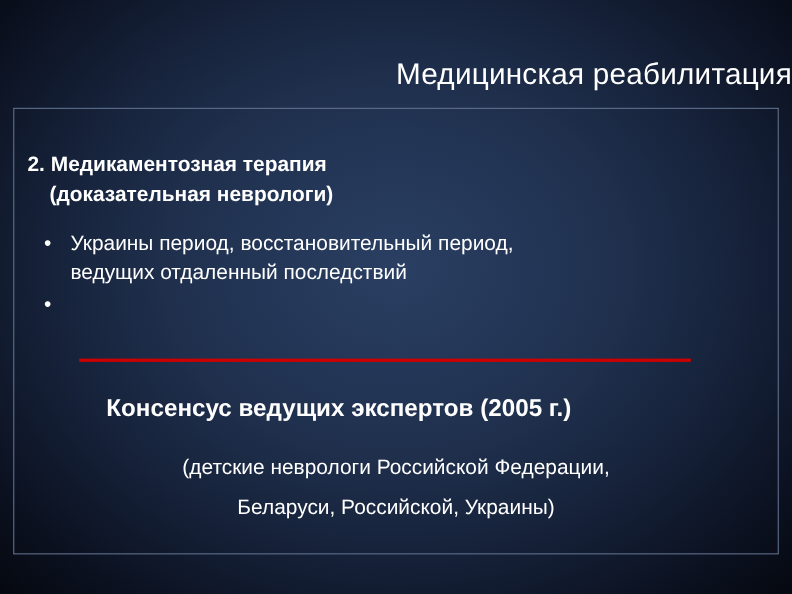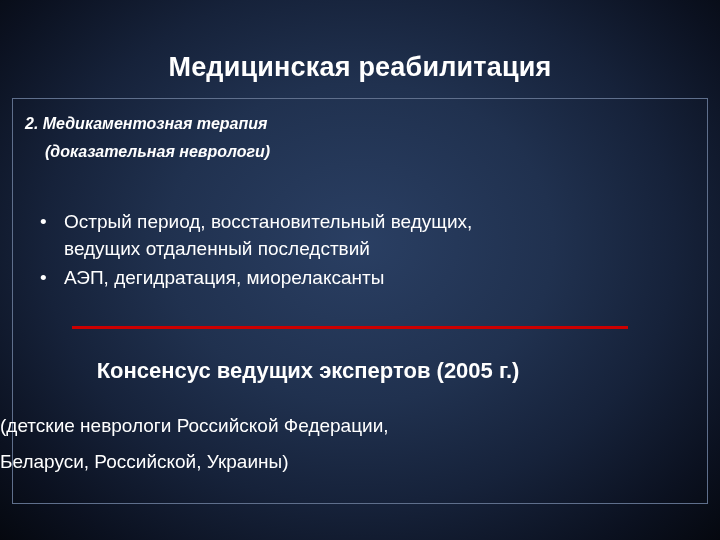--- a/index.html
+++ b/index.html
@@ -18,44 +18,43 @@
     width: 720px;
     height: 540px;
     background: radial-gradient(ellipse at 50% 45%, #2a3f63 0%, #20314f 38%, #16223a 62%, #0b1120 85%, #05080f 100%);
     box-sizing: border-box;
   }
   .title {
     position: absolute;
     top: 52px;
     left: 0;
     width: 720px;
-    text-align: center;
+    text-align: right;
     color: #ffffff;
     font-size: 27px;
-    font-weight: bold;
+    font-weight: normal;
     letter-spacing: 0.2px;
   }
   .body-box {
     position: absolute;
     top: 98px;
     left: 12px;
     width: 696px;
     height: 406px;
     border: 1px solid #5f6f8c;
     box-sizing: border-box;
   }
   .subtitle {
     position: absolute;
-    top: 110px;
+    top: 136px;
     left: 25px;
     width: 660px;
     color: #ffffff;
-    font-size: 16px;
+    font-size: 19px;
     font-weight: bold;
-    font-style: italic;
     line-height: 28px;
   }
   .subtitle .line2 {
     display: block;
     padding-left: 20px;
   }
   .bullets {
     position: absolute;
     top: 208px;
     left: 30px;
@@ -95,20 +94,21 @@
     text-align: center;
     color: #ffffff;
     font-size: 22px;
     font-weight: bold;
   }
   .sub-note {
     position: absolute;
     top: 408px;
     left: 0;
     width: 720px;
+    text-align: center;
     color: #ffffff;
     font-size: 19px;
     line-height: 36px;
   }
   .sub-note span {
     display: block;
   }
 </style>
 </head>
 <body>
@@ -120,26 +120,25 @@
   <div class="body-box"></div>
 
   <div class="subtitle">
     <span>2. Медикаментозная терапия</span>
     <span class="line2">(доказательная неврологи)</span>
   </div>
 
   <div class="bullets">
     <div class="bullet">
       <span class="dot">•</span>
-      <span>Острый период, восстановительный ведущих,</span>
+      <span>Украины период, восстановительный период,</span>
       <span class="cont">ведущих отдаленный последствий</span>
     </div>
     <div class="bullet">
       <span class="dot">•</span>
-      <span>АЭП, дегидратация, миорелаксанты</span>
     </div>
   </div>
 
   <div class="rule"></div>
 
   <div class="consensus">Консенсус ведущих экспертов (2005 г.)</div>
 
   <div class="sub-note">
     <span>(детские неврологи Российской Федерации,</span>
     <span>Беларуси, Российской, Украины)</span>

